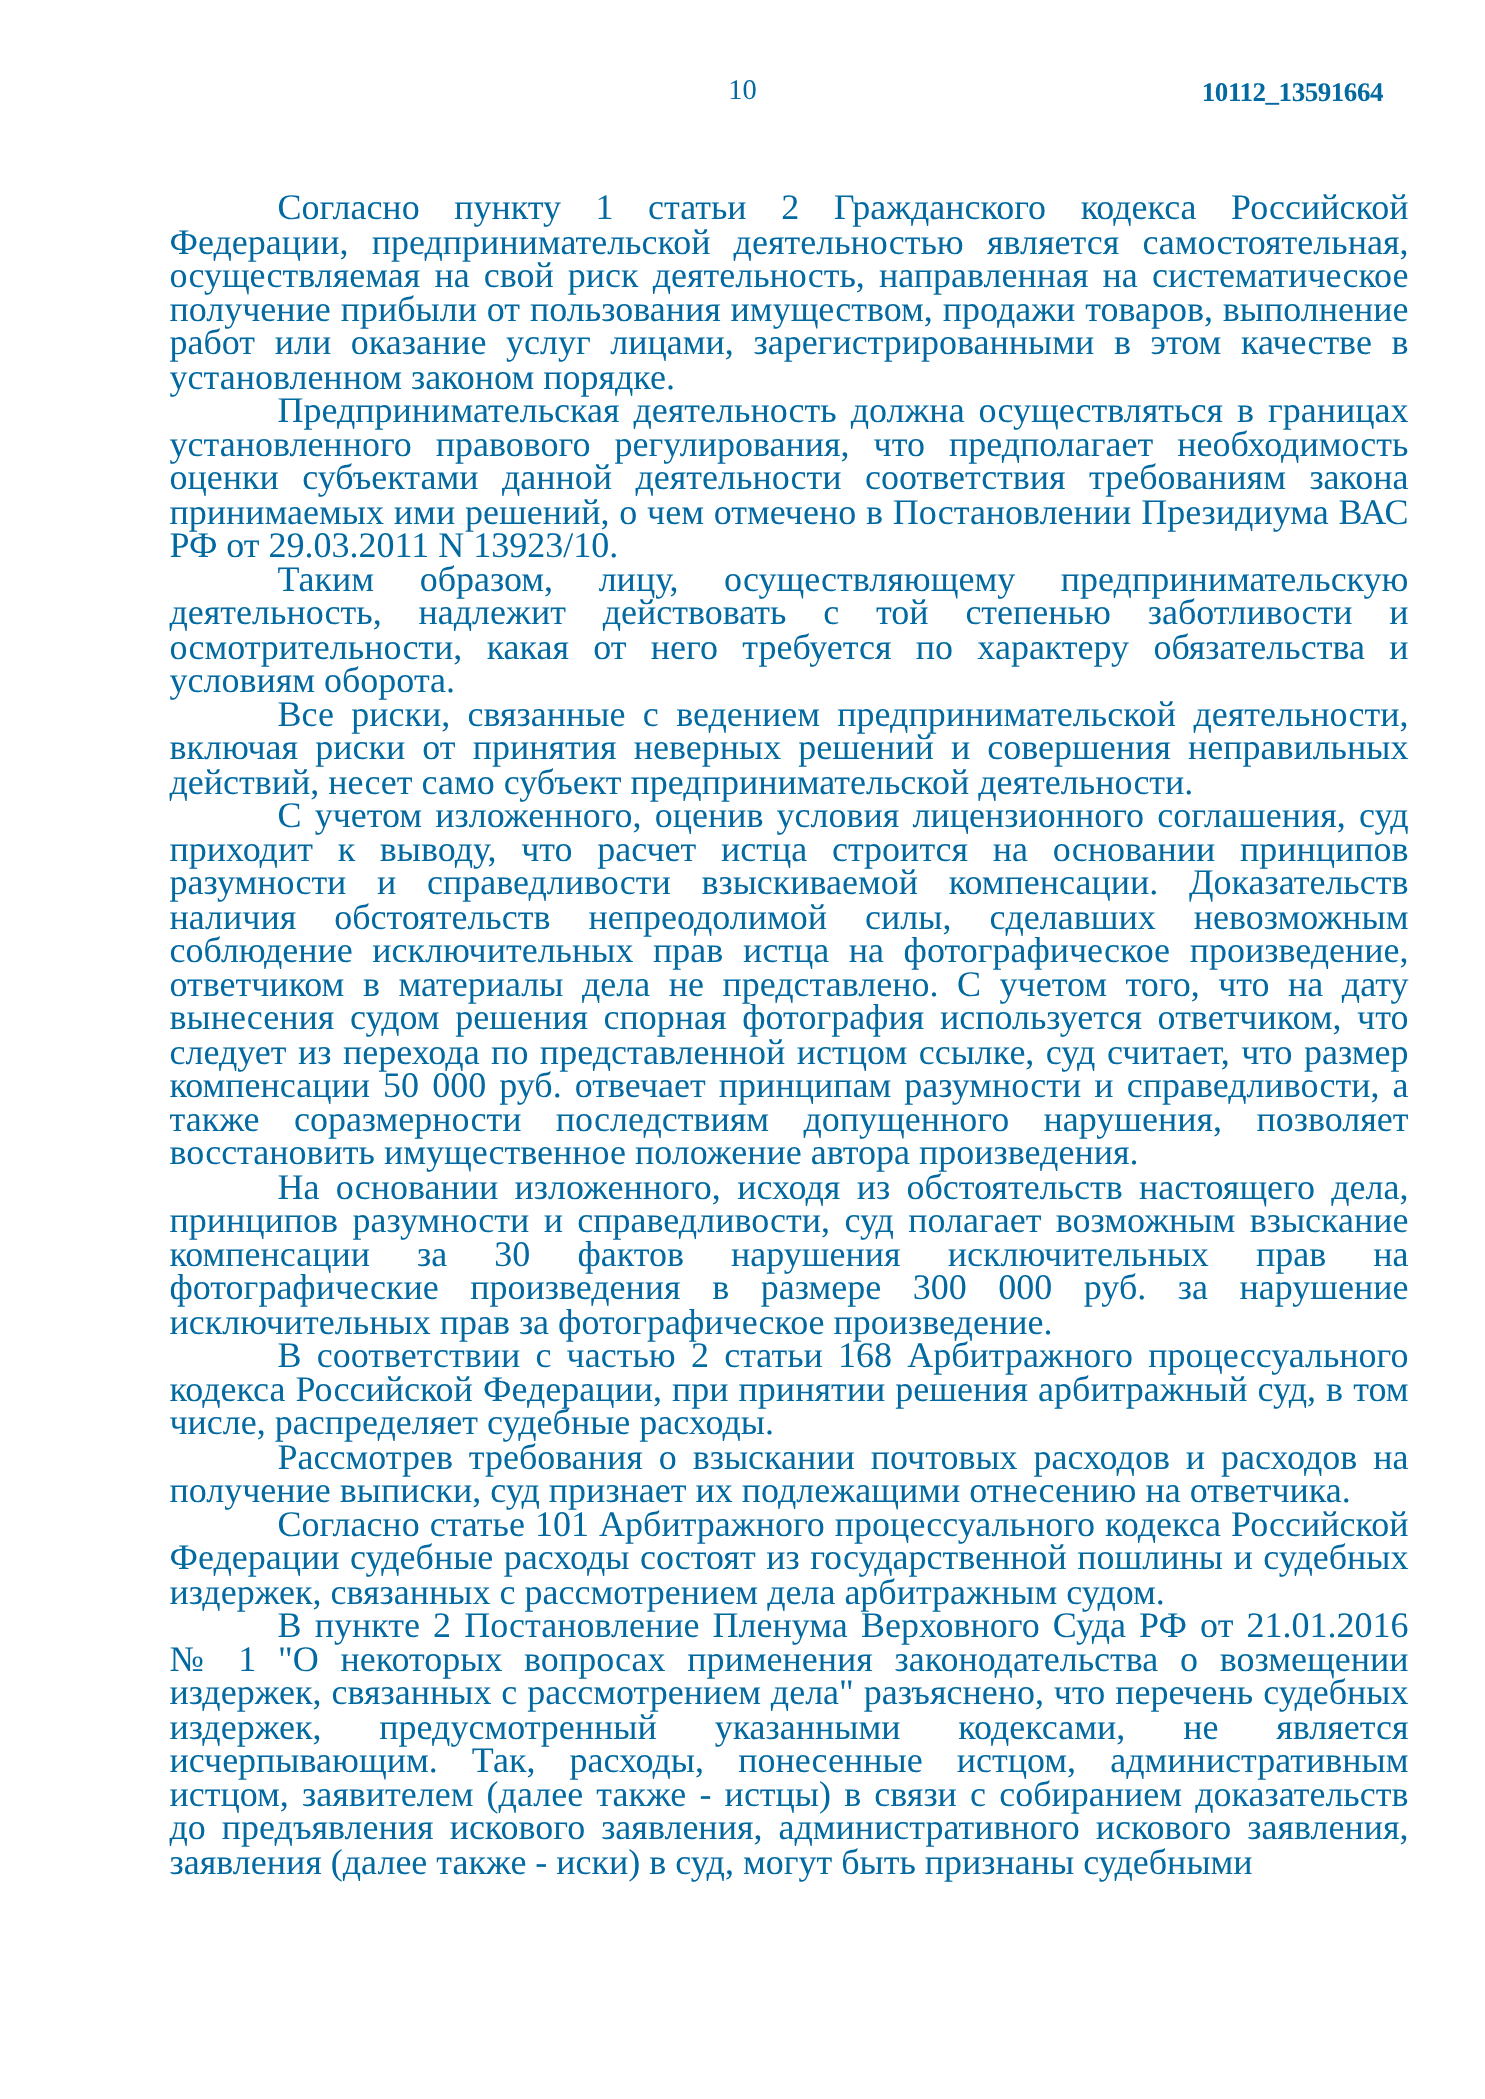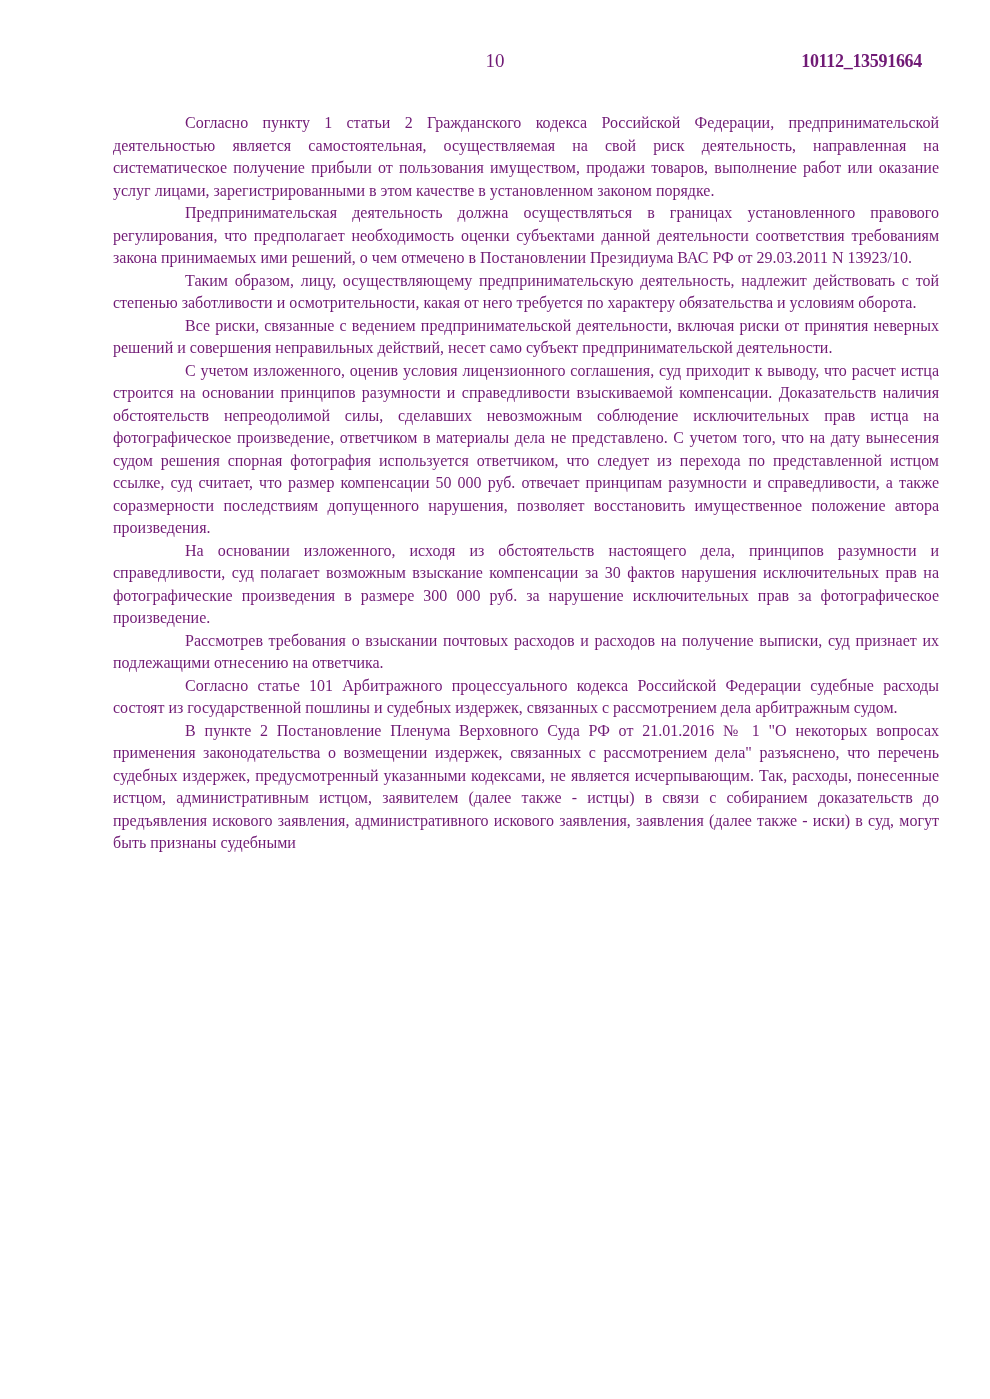--- a/index.html
+++ b/index.html
@@ -5,21 +5,21 @@
   html, body {
     margin: 0;
     padding: 0;
     background: #ffffff;
   }
   .page {
     position: relative;
     width: 990px;
     height: 1399px;
     background: #ffffff;
-    color: #701a75;
+    color: #0369a1;
     font-family: "Liberation Serif", serif;
     overflow: hidden;
   }
   .page-number {
     position: absolute;
     top: 50px;
     left: 0;
     width: 100%;
     text-align: center;
     font-size: 19px;
@@ -29,24 +29,24 @@
     position: absolute;
     top: 50px;
     right: 68px;
     font-size: 18px;
     line-height: 22px;
     letter-spacing: -0.3px;
     font-weight: bold;
   }
   .doc-body {
     position: absolute;
-    top: 112px;
+    top: 128px;
     left: 113px;
     width: 826px;
-    font-size: 16px;
+    font-size: 24px;
     line-height: 22.5px;
     text-align: justify;
   }
   .doc-body p {
     margin: 0;
     padding: 0;
     text-indent: 72px;
   }
 </style>
 </head>
@@ -59,18 +59,19 @@
     <span class="doc-id">10112_13591664</span>
   </div>
 
   <div class="doc-body">
     <p>Согласно пункту 1 статьи 2 Гражданского кодекса Российской Федерации, предпринимательской деятельностью является самостоятельная, осуществляемая на свой риск деятельность, направленная на систематическое получение прибыли от пользования имуществом, продажи товаров, выполнение работ или оказание услуг лицами, зарегистрированными в этом качестве в установленном законом порядке.</p>
     <p>Предпринимательская деятельность должна осуществляться в границах установленного правового регулирования, что предполагает необходимость оценки субъектами данной деятельности соответствия требованиям закона принимаемых ими решений, о чем отмечено в Постановлении Президиума ВАС РФ от 29.03.2011 N 13923/10.</p>
     <p>Таким образом, лицу, осуществляющему предпринимательскую деятельность, надлежит действовать с той степенью заботливости и осмотрительности, какая от него требуется по характеру обязательства и условиям оборота.</p>
     <p>Все риски, связанные с ведением предпринимательской деятельности, включая риски от принятия неверных решений и совершения неправильных действий, несет само субъект предпринимательской деятельности.</p>
     <p>С учетом изложенного, оценив условия лицензионного соглашения, суд приходит к выводу, что расчет истца строится на основании принципов разумности и справедливости взыскиваемой компенсации. Доказательств наличия обстоятельств непреодолимой силы, сделавших невозможным соблюдение исключительных прав истца на фотографическое произведение, ответчиком в материалы дела не представлено. С учетом того, что на дату вынесения судом решения спорная фотография используется ответчиком, что следует из перехода по представленной истцом ссылке, суд считает, что размер компенсации 50 000 руб. отвечает принципам разумности и справедливости, а также соразмерности последствиям допущенного нарушения, позволяет восстановить имущественное положение автора произведения.</p>
     <p>На основании изложенного,  исходя из обстоятельств настоящего дела, принципов разумности и справедливости, суд полагает возможным взыскание компенсации за 30 фактов нарушения исключительных прав на фотографические произведения в размере 300 000 руб.  за нарушение исключительных прав за фотографическое произведение.</p>
+    <p>В соответствии с частью 2 статьи 168 Арбитражного процессуального кодекса Российской Федерации, при принятии решения арбитражный суд, в том числе, распределяет судебные расходы.</p>
     <p>Рассмотрев требования о взыскании почтовых расходов и расходов на получение выписки, суд признает их подлежащими отнесению на ответчика.</p>
     <p>Согласно статье 101 Арбитражного процессуального кодекса Российской Федерации судебные расходы состоят из государственной пошлины и судебных издержек, связанных с рассмотрением дела арбитражным судом.</p>
     <p>В пункте 2 Постановление Пленума Верховного Суда РФ от 21.01.2016 № 1 "О некоторых вопросах применения законодательства о возмещении издержек, связанных с рассмотрением дела" разъяснено, что перечень судебных издержек, предусмотренный указанными кодексами, не является исчерпывающим. Так, расходы, понесенные истцом, административным истцом, заявителем (далее также - истцы) в связи с собиранием доказательств до предъявления искового заявления, административного искового заявления, заявления (далее также - иски) в суд, могут быть признаны судебными</p>
   </div>
 
 </div>
 
 </body></html>

